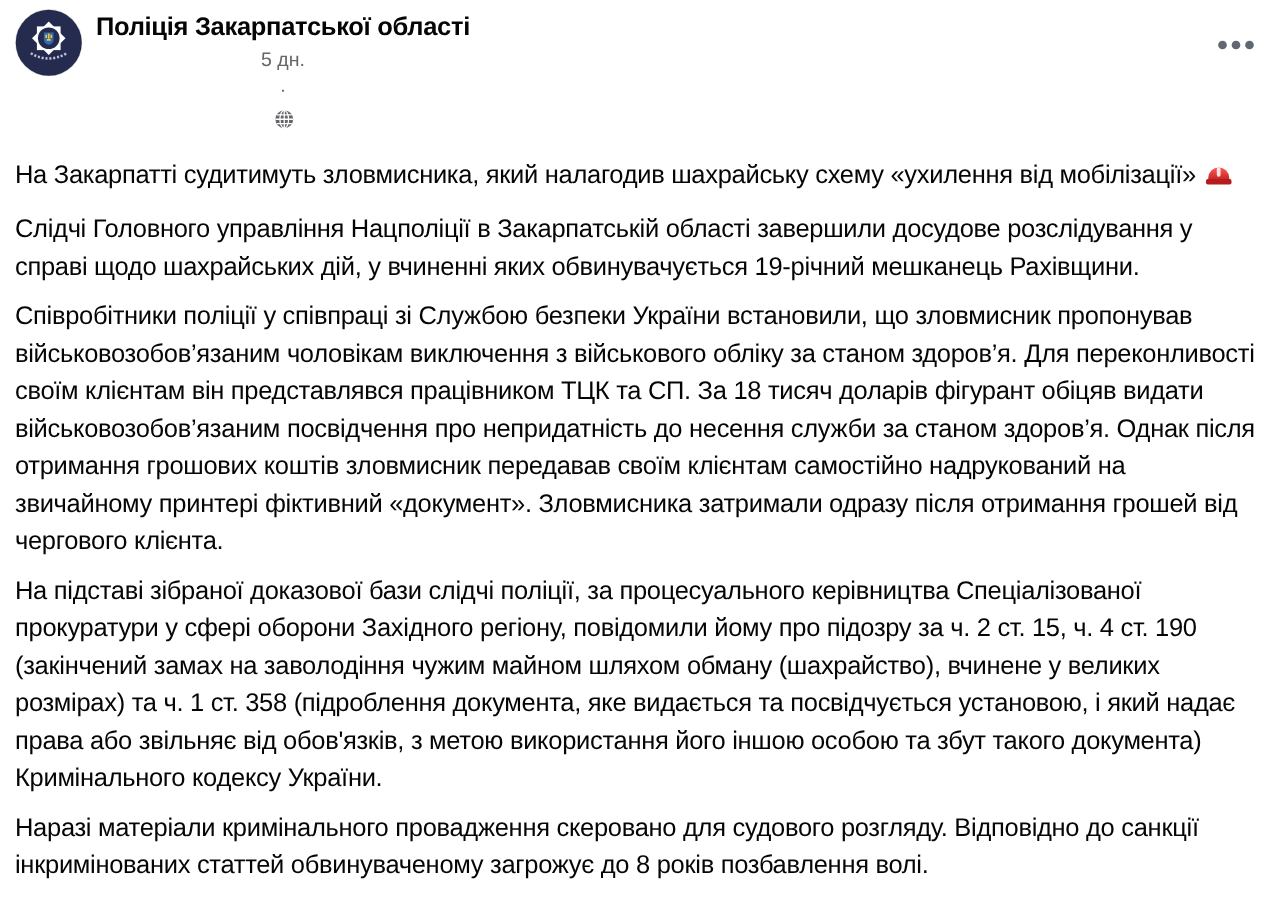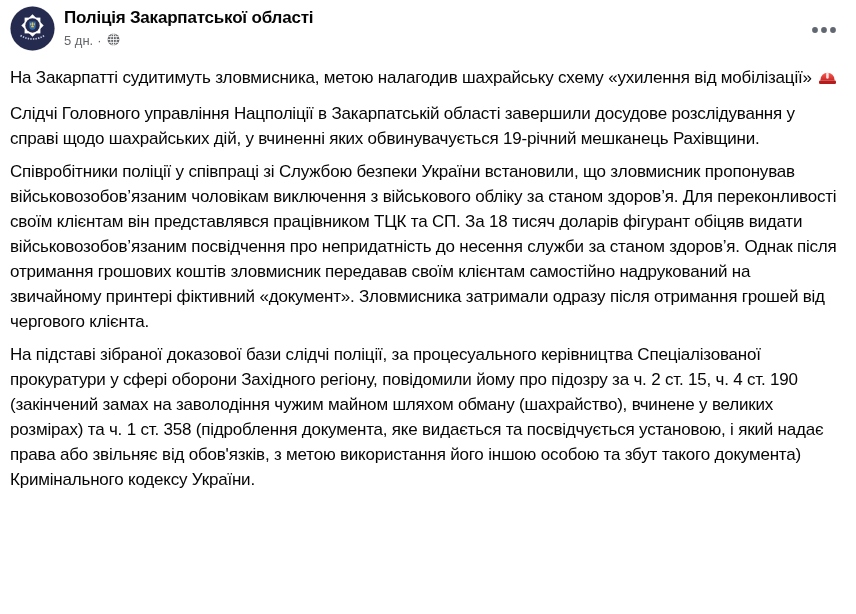--- a/index.html
+++ b/index.html
@@ -48,20 +48,21 @@
     letter-spacing: -0.2px;
   }
   .meta-row {
     display: flex;
     align-items: center;
     gap: 4px;
     margin-top: 3px;
     font-size: 13px;
     line-height: 16px;
     color: #65676B;
+    flex-direction: column;
   }
   .meta-row a {
     color: #65676B;
     text-decoration: none;
     cursor: pointer;
   }
   .meta-sep { color: #65676B; }
   .globe { display: inline-block; margin-left: 1px; margin-top: 1px; }
   .more-btn {
     margin-left: auto;
@@ -137,37 +138,38 @@
           <circle cx="22" cy="4" r="2.9"></circle>
         </g>
       </svg>
     </div>
 
   </div>
 
   <div class="post-body">
 
     <p>
-      <span>На Закарпатті судитимуть зловмисника, метою налагодив шахрайську схему «ухилення від мобілізації»</span><span class="emoji-inline">
+      <span>На Закарпатті судитимуть зловмисника, який налагодив шахрайську схему «ухилення від мобілізації»</span><span class="emoji-inline">
         <svg width="21" height="20" viewBox="0 0 21 20">
           <defs>
             <linearGradient id="sirenGrad" x1="0" y1="0" x2="0" y2="1">
               <stop offset="0" stop-color="#ff5a52"></stop>
               <stop offset="1" stop-color="#c62828"></stop>
             </linearGradient>
           </defs>
           <path d="M3.5 13.6 a7 6.9 0 0 1 14 0 v0.9 H3.5 z" fill="url(#sirenGrad)"></path>
           <rect x="2" y="14.4" width="17" height="3.6" rx="1.2" fill="#b71c1c"></rect>
           <rect x="9.2" y="6.6" width="2.5" height="6.2" rx="1.25" fill="#ffffff" opacity="0.85"></rect>
         </svg>
       </span>
     </p>
 
     <p>Слідчі Головного управління Нацполіції в Закарпатській області завершили досудове розслідування у справі щодо шахрайських дій, у вчиненні яких обвинувачується 19-річний мешканець Рахівщини.</p>
 
     <p>Співробітники поліції у співпраці зі Службою безпеки України встановили, що зловмисник пропонував військовозобов’язаним чоловікам виключення з військового обліку за станом здоров’я. Для переконливості своїм клієнтам він представлявся працівником ТЦК та СП. За 18 тисяч доларів фігурант обіцяв видати військовозобов’язаним посвідчення про непридатність до несення служби за станом здоров’я. Однак після отримання грошових коштів зловмисник передавав своїм клієнтам самостійно надрукований на звичайному принтері фіктивний «документ». Зловмисника затримали одразу після отримання грошей від чергового клієнта.</p>
 
     <p>На підставі зібраної доказової бази слідчі поліції, за процесуального керівництва Спеціалізованої прокуратури у сфері оборони Західного регіону, повідомили йому про підозру за ч. 2 ст. 15, ч. 4 ст. 190 (закінчений замах на заволодіння чужим майном шляхом обману (шахрайство), вчинене у великих розмірах) та ч. 1 ст. 358 (підроблення документа, яке видається та посвідчується установою, і який надає права або звільняє від обов'язків, з метою використання його іншою особою та збут такого документа) Кримінального кодексу України.</p>
 
+    <p>Наразі матеріали кримінального провадження скеровано для судового розгляду. Відповідно до санкції інкримінованих статтей обвинуваченому загрожує до 8 років позбавлення волі.</p>
 
   </div>
 
 </div>
 
 </body></html>

